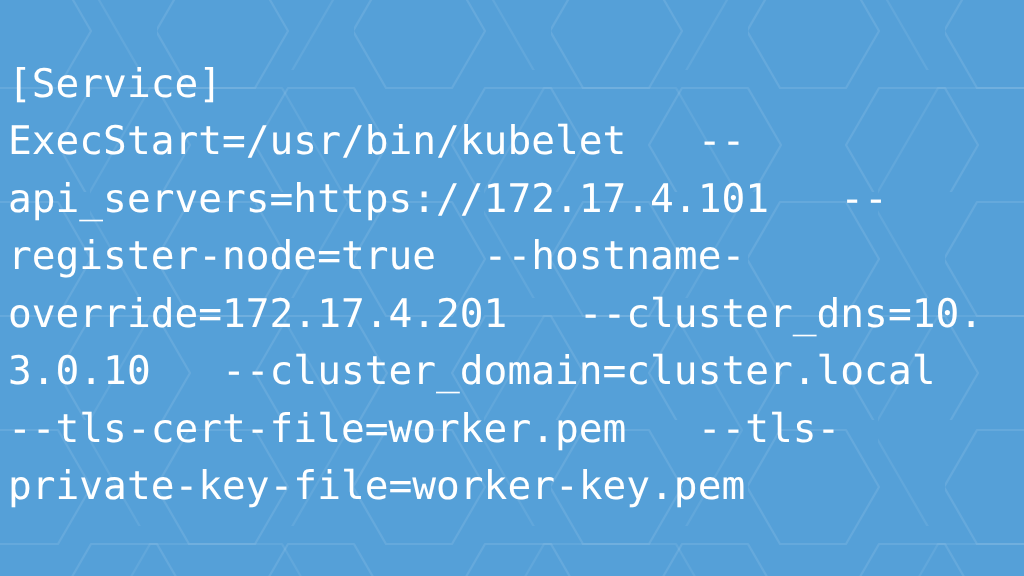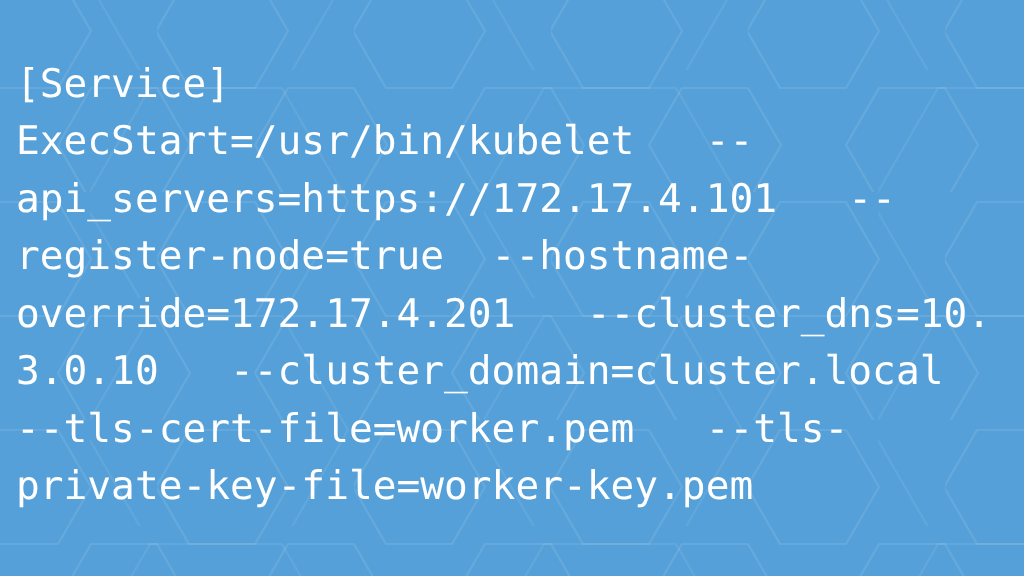--- a/index.html
+++ b/index.html
@@ -18,21 +18,21 @@
   }
   #hex-pattern {
     position: absolute;
     inset: 0;
     width: 100%;
     height: 100%;
     pointer-events: none;
   }
   #code-block {
     position: absolute;
-    left: 16px;
+    left: 8px;
     top: 16px;
     width: 990px;
     color: #ffffff;
     font-family: "DejaVu Sans Mono", "Liberation Mono", monospace;
     font-size: 39.5px;
     line-height: 57.5px;
     letter-spacing: 0px;
     white-space: pre;
     font-weight: 400;
     text-rendering: geometricPrecision;

